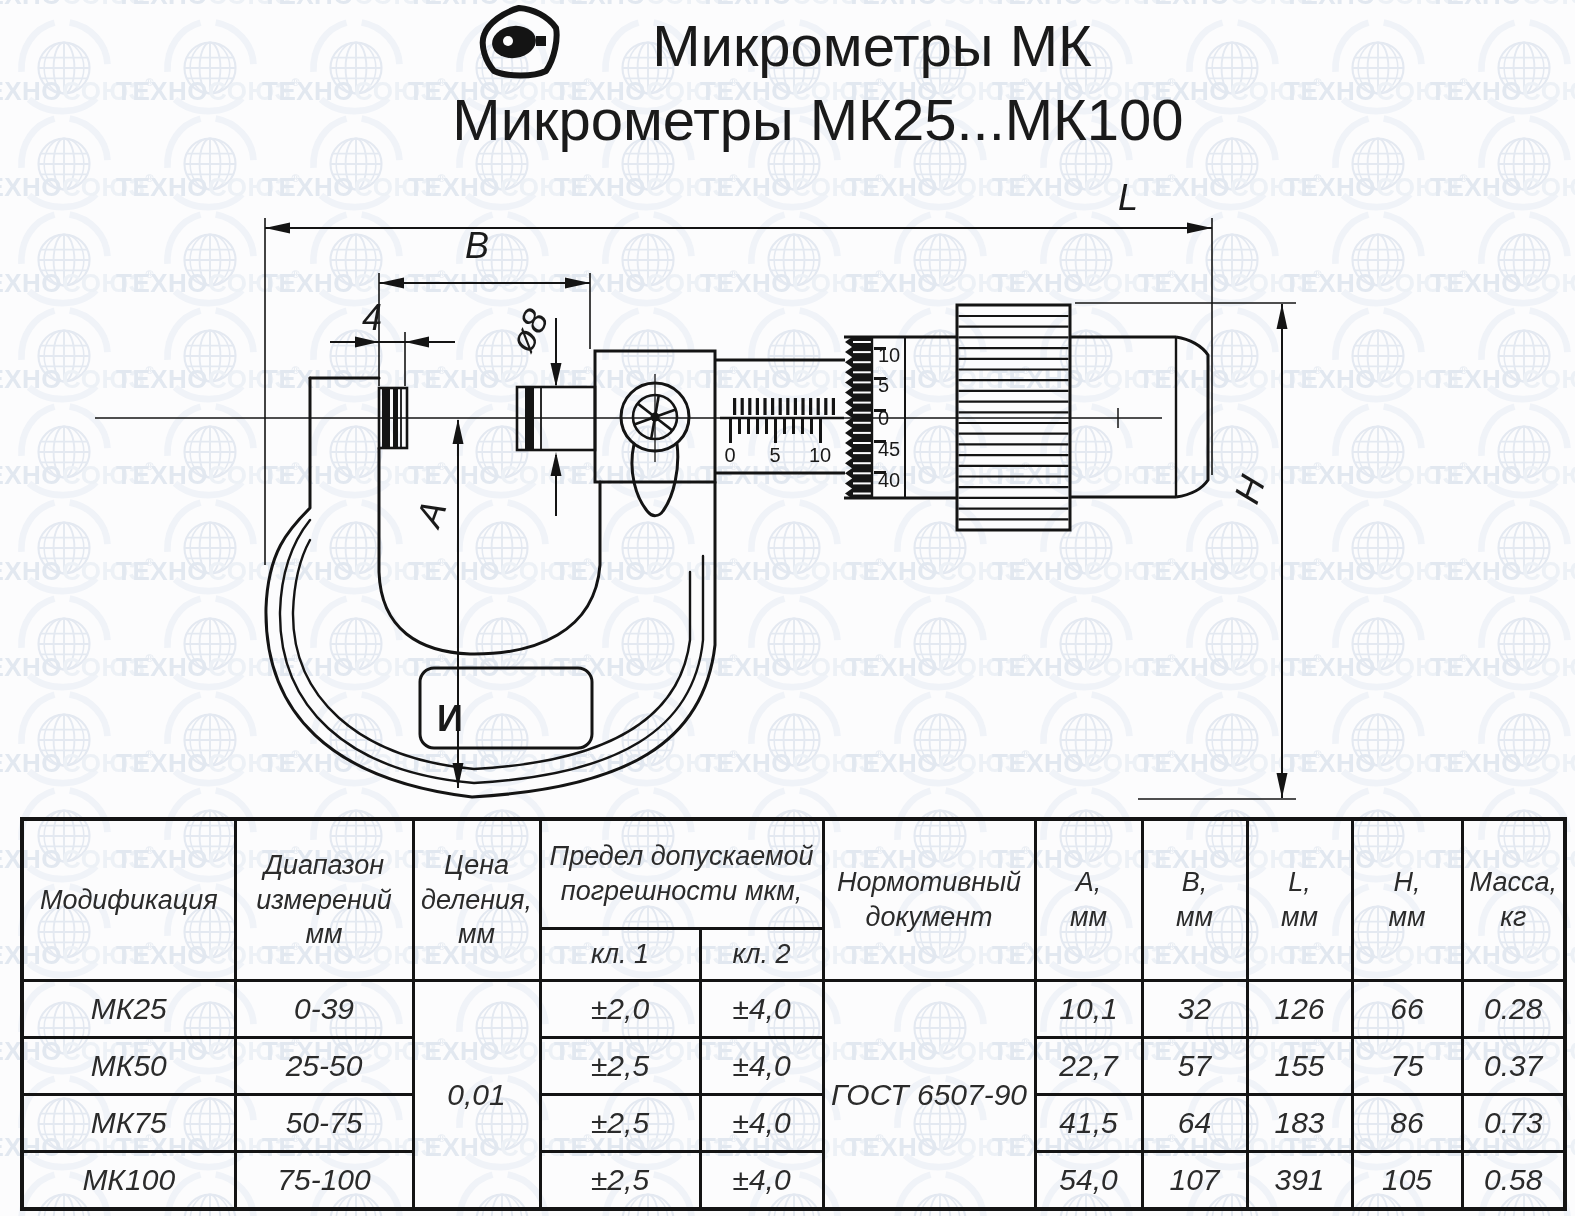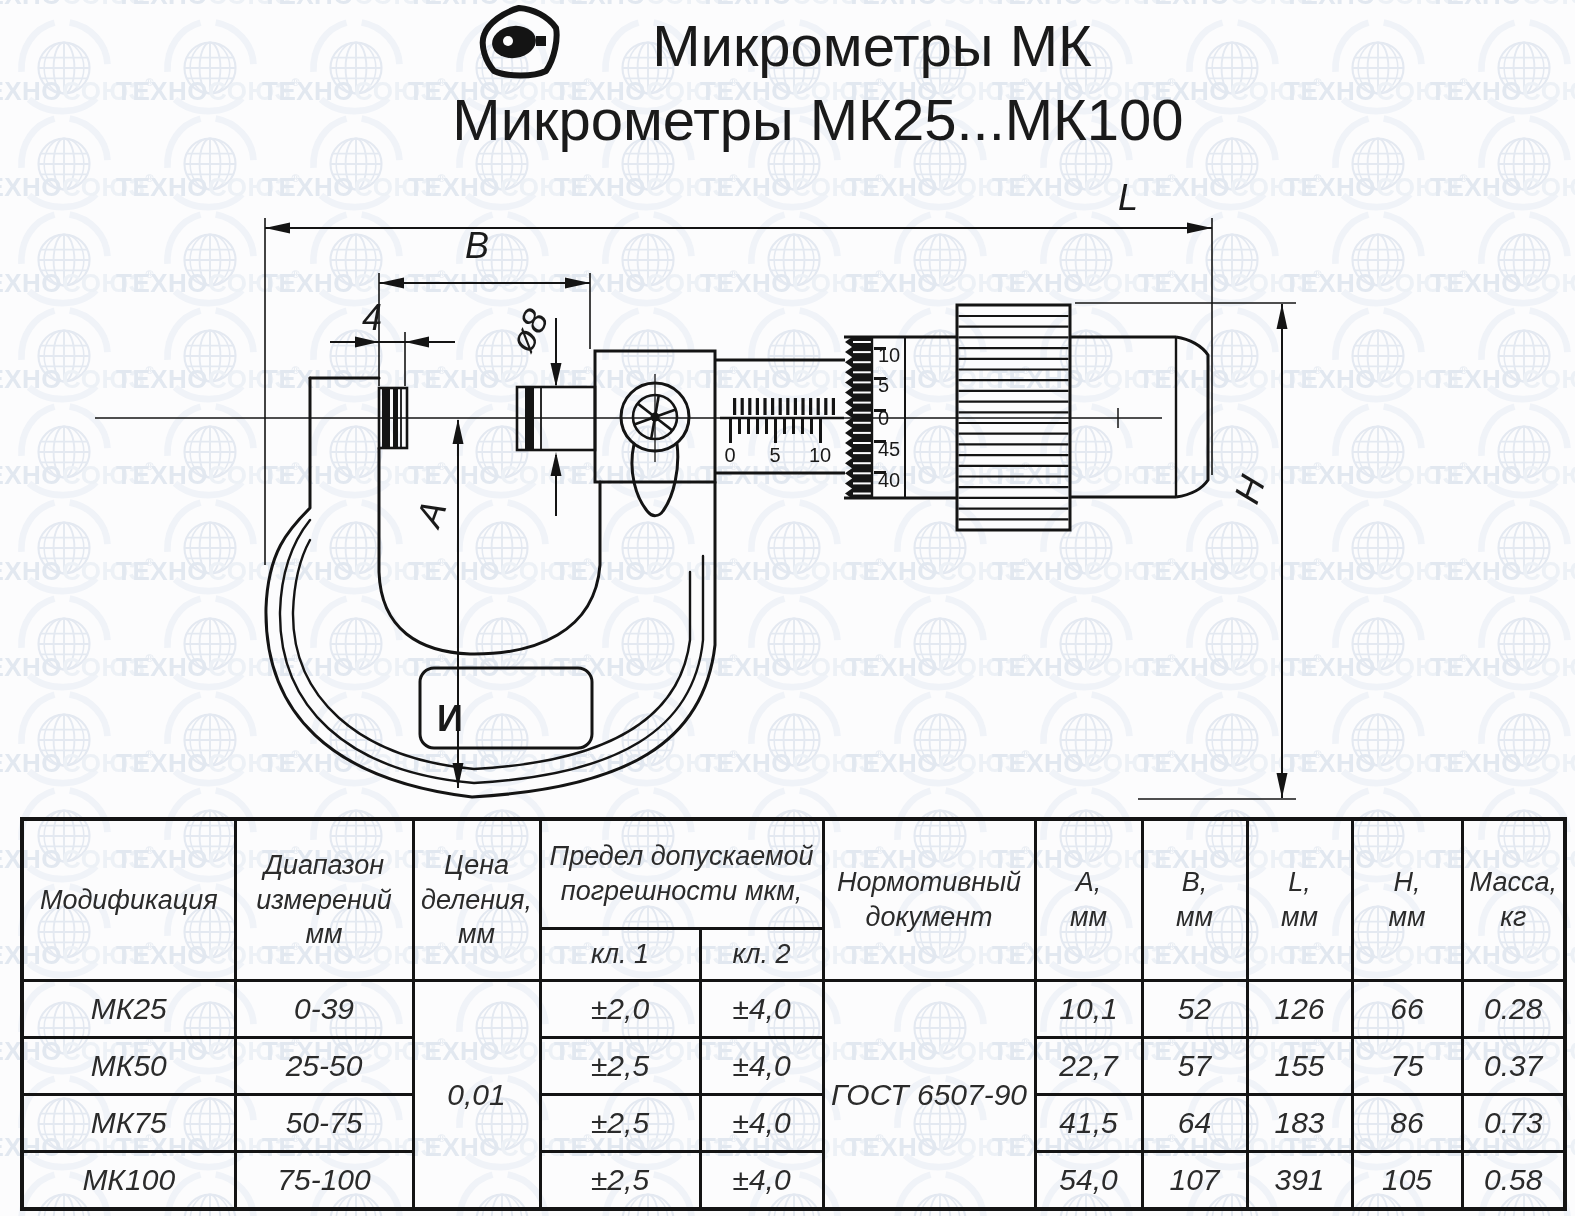--- a/index.html
+++ b/index.html
@@ -908,21 +908,21 @@
         <th>кл. 2</th>
       </tr>
       <tr class="dr">
         <td>МК25</td>
         <td>0-39</td>
         <td rowspan="4">0,01</td>
         <td>±2,0</td>
         <td>±4,0</td>
         <td rowspan="4">ГОСТ 6507-90</td>
         <td>10,1</td>
-        <td>52</td>
+        <td>32</td>
         <td>126</td>
         <td>66</td>
         <td>0.28</td>
       </tr>
       <tr class="dr">
         <td>МК50</td>
         <td>25-50</td>
         <td>±2,5</td>
         <td>±4,0</td>
         <td>22,7</td>

